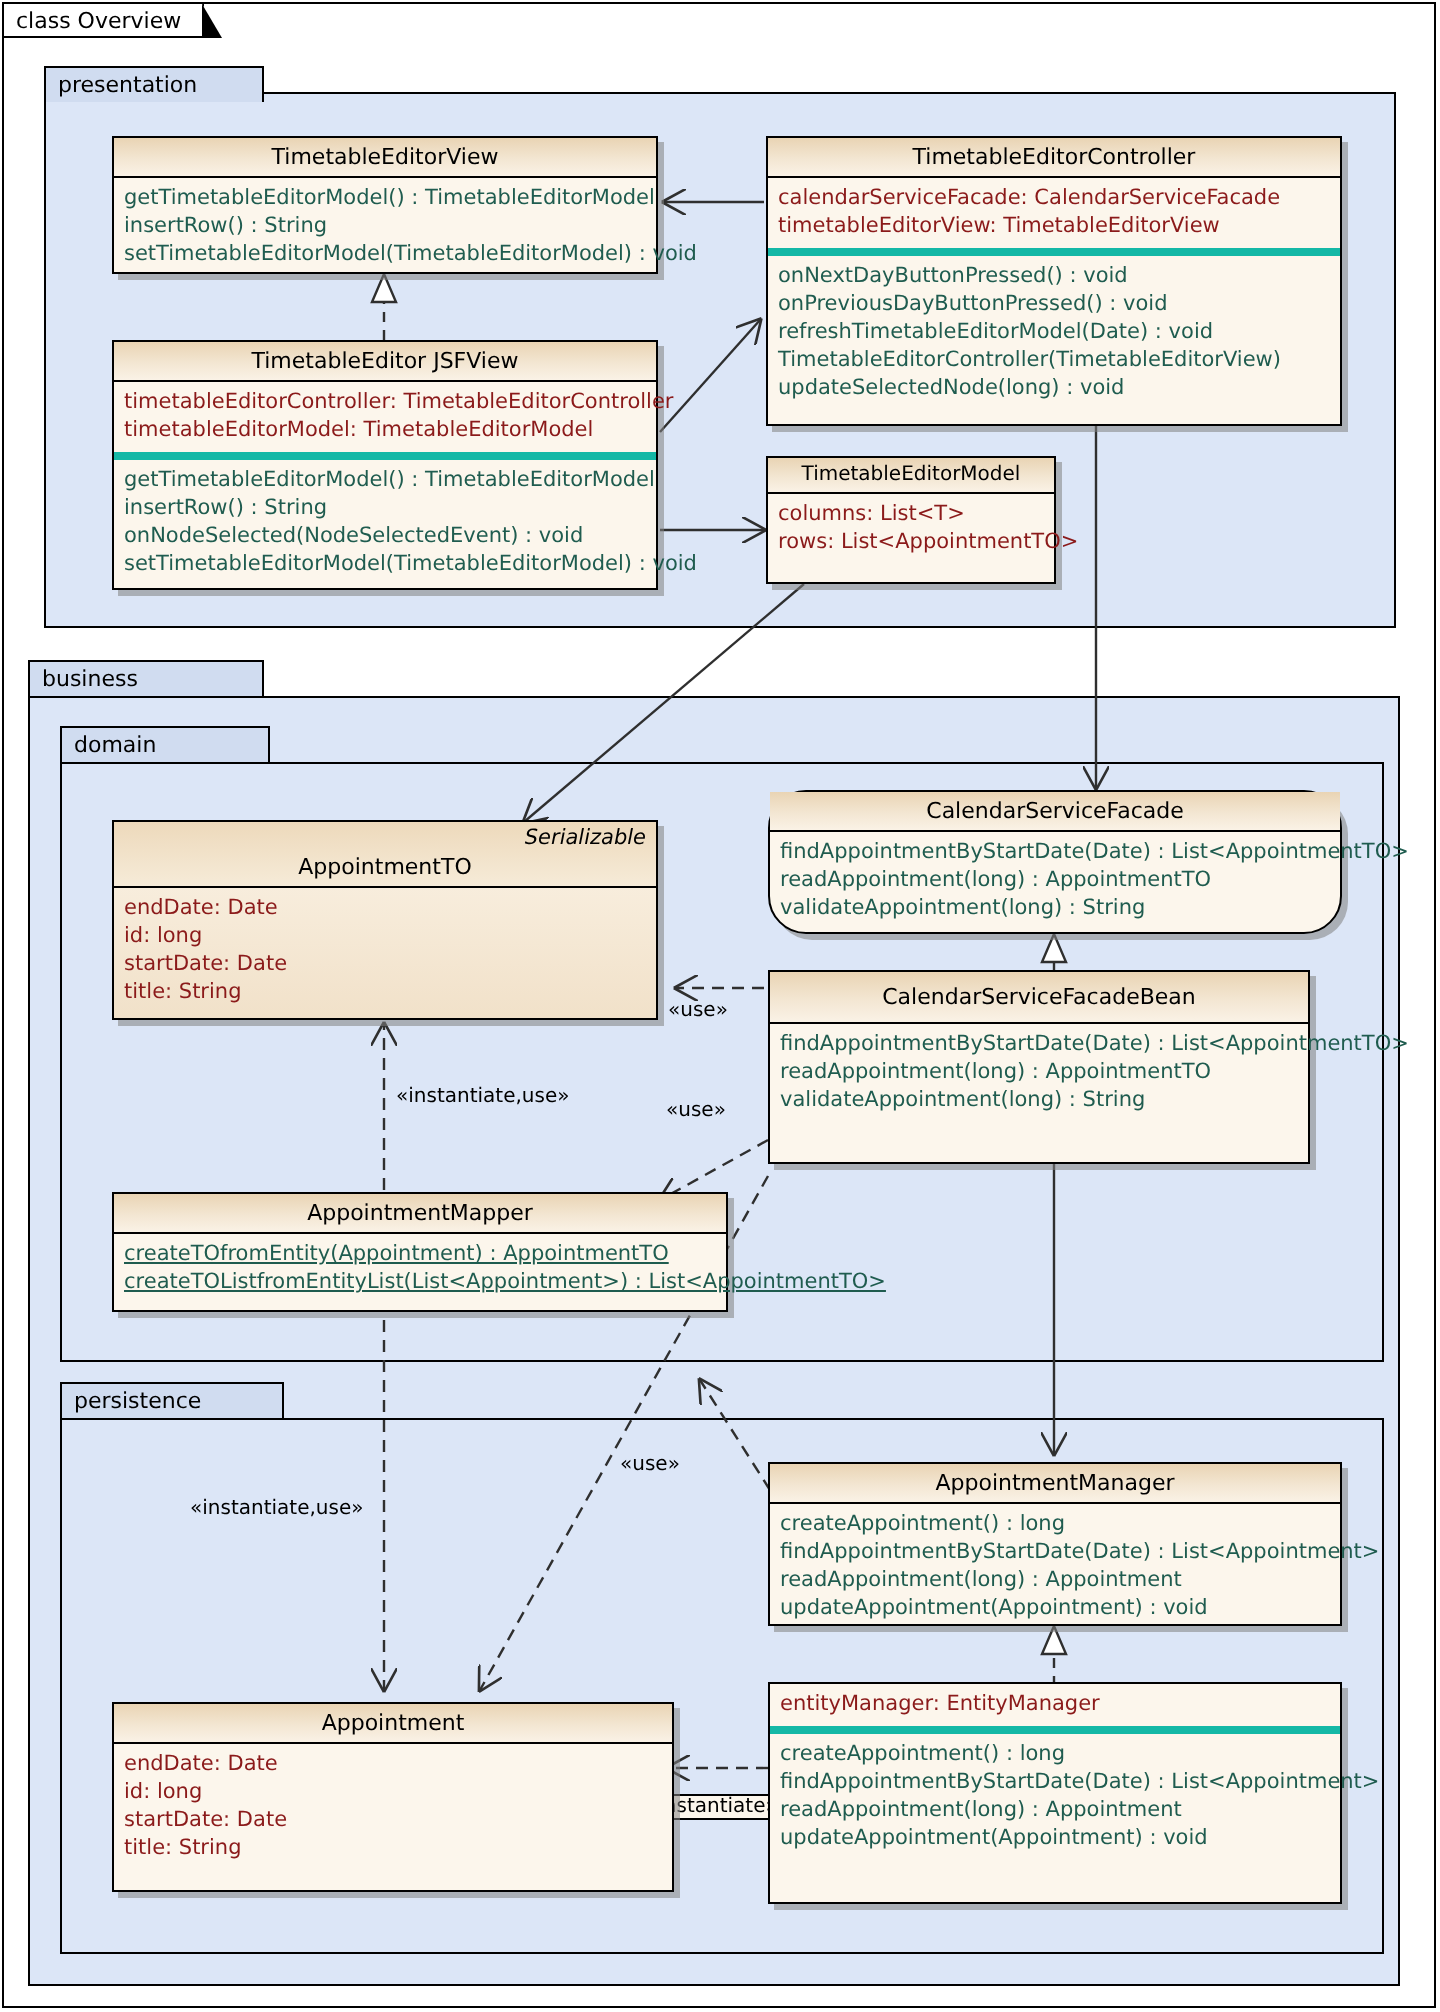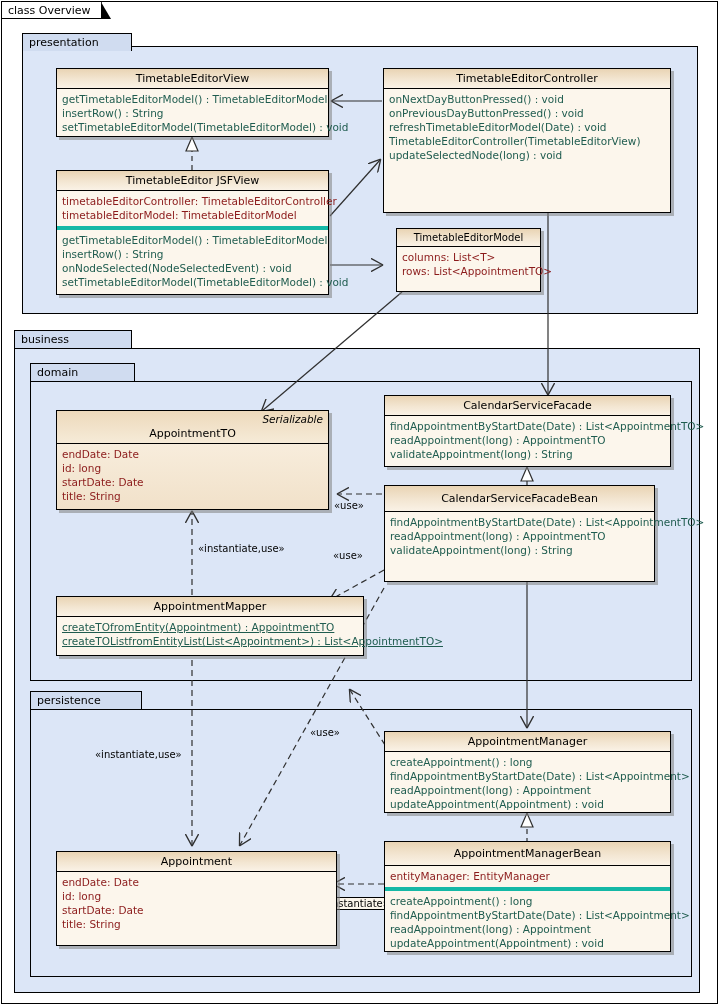--- a/index.html
+++ b/index.html
@@ -164,29 +164,33 @@
     <div class="meth">getTimetableEditorModel() : TimetableEditorModel</div>
     <div class="meth">insertRow() : String</div>
     <div class="meth">onNodeSelected(NodeSelectedEvent) : void</div>
     <div class="meth">setTimetableEditorModel(TimetableEditorModel) : void</div>
   </div>
 </div>
 
 <div class="cls" style="left:383px;top:68px;width:288px;height:145px;">
   <div class="cls-name">TimetableEditorController</div>
   <div class="compartment">
+    <div class="attr">calendarServiceFacade:  CalendarServiceFacade</div>
+    <div class="attr">timetableEditorView:  TimetableEditorView</div>
+  </div>
+  <div class="compartment">
     <div class="meth">onNextDayButtonPressed() : void</div>
     <div class="meth">onPreviousDayButtonPressed() : void</div>
     <div class="meth">refreshTimetableEditorModel(Date) : void</div>
     <div class="meth">TimetableEditorController(TimetableEditorView)</div>
     <div class="meth">updateSelectedNode(long) : void</div>
   </div>
 </div>
 
-<div class="cls" style="left:383px;top:228px;width:145px;height:64px;margin-left:13px;">
+<div class="cls" style="left:383px;top:228px;width:145px;height:64px;">
   <div class="cls-name" style="font-size:10px;">TimetableEditorModel</div>
   <div class="compartment">
     <div class="attr">columns:  List&lt;T&gt;</div>
     <div class="attr">rows:  List&lt;AppointmentTO&gt;</div>
   </div>
 </div>
 
 <div class="cls" style="left:56px;top:410px;width:273px;height:100px;
             background:linear-gradient(to bottom,#FBF3E6 0%,#F1E1C9 100%);">
   <div class="cls-name" style="padding-top:16px;background:linear-gradient(to bottom,#EDD9BB 0%,#F6EBD8 100%);">
@@ -194,21 +198,21 @@
     <span>AppointmentTO</span>
   </div>
   <div class="compartment">
     <div class="attr">endDate:  Date</div>
     <div class="attr">id:  long</div>
     <div class="attr">startDate:  Date</div>
     <div class="attr">title:  String</div>
   </div>
 </div>
 
-<div class="cls" style="left:384px;top:395px;width:287px;height:72px;">
+<div class="cls" style="left:384px;top:395px;width:287px;height:72px;border-radius:19px;">
   <div class="cls-name">CalendarServiceFacade</div>
   <div class="compartment">
     <div class="meth">findAppointmentByStartDate(Date) : List&lt;AppointmentTO&gt;</div>
     <div class="meth">readAppointment(long) : AppointmentTO</div>
     <div class="meth">validateAppointment(long) : String</div>
   </div>
 </div>
 
 <div class="cls" style="left:384px;top:485px;width:271px;height:97px;">
   <div class="cls-name" style="padding:6px 4px;">CalendarServiceFacadeBean</div>
@@ -231,21 +235,20 @@
   <div class="cls-name">AppointmentManager</div>
   <div class="compartment">
     <div class="meth">createAppointment() : long</div>
     <div class="meth">findAppointmentByStartDate(Date) : List&lt;Appointment&gt;</div>
     <div class="meth">readAppointment(long) : Appointment</div>
     <div class="meth">updateAppointment(Appointment) : void</div>
   </div>
 </div>
 
 <div class="cls" style="left:384px;top:841px;width:287px;height:111px;">
-  <div class="cls-name" style="padding:5px 4px;">AppointmentManagerBean</div>
   <div class="compartment">
     <div class="attr">entityManager:  EntityManager</div>
   </div>
   <div class="compartment">
     <div class="meth">createAppointment() : long</div>
     <div class="meth">findAppointmentByStartDate(Date) : List&lt;Appointment&gt;</div>
     <div class="meth">readAppointment(long) : Appointment</div>
     <div class="meth">updateAppointment(Appointment) : void</div>
   </div>
 </div>

